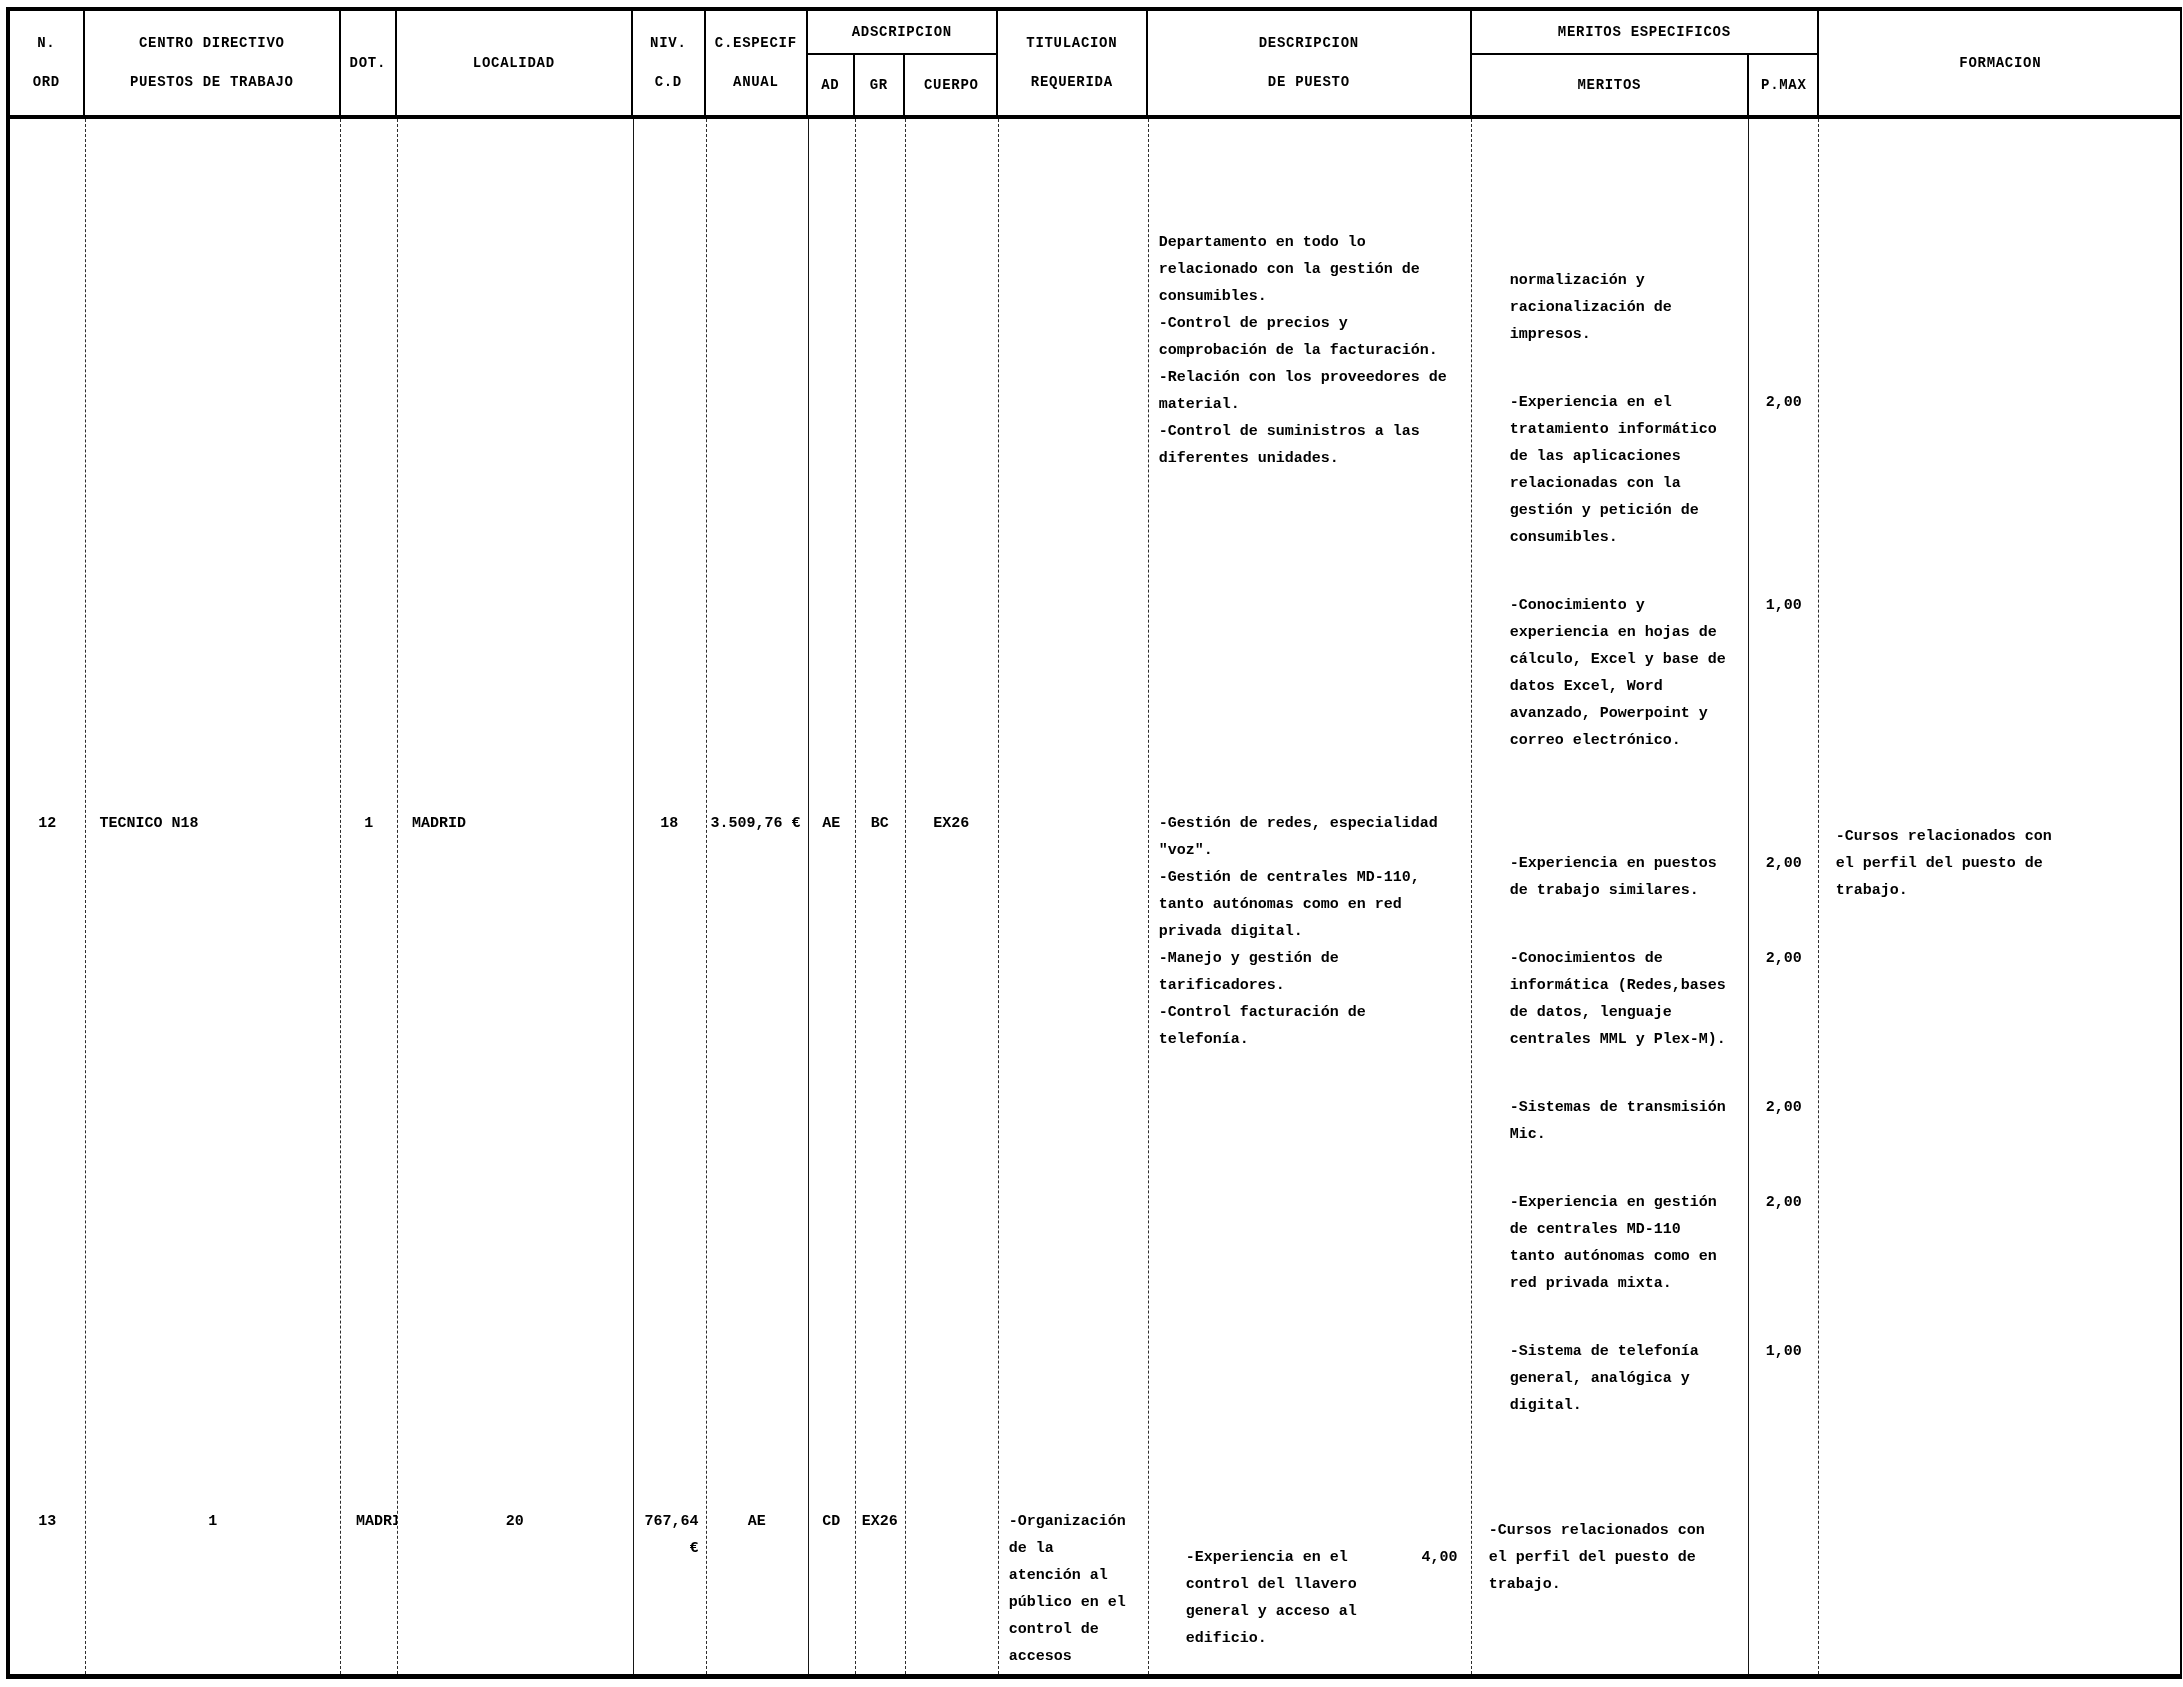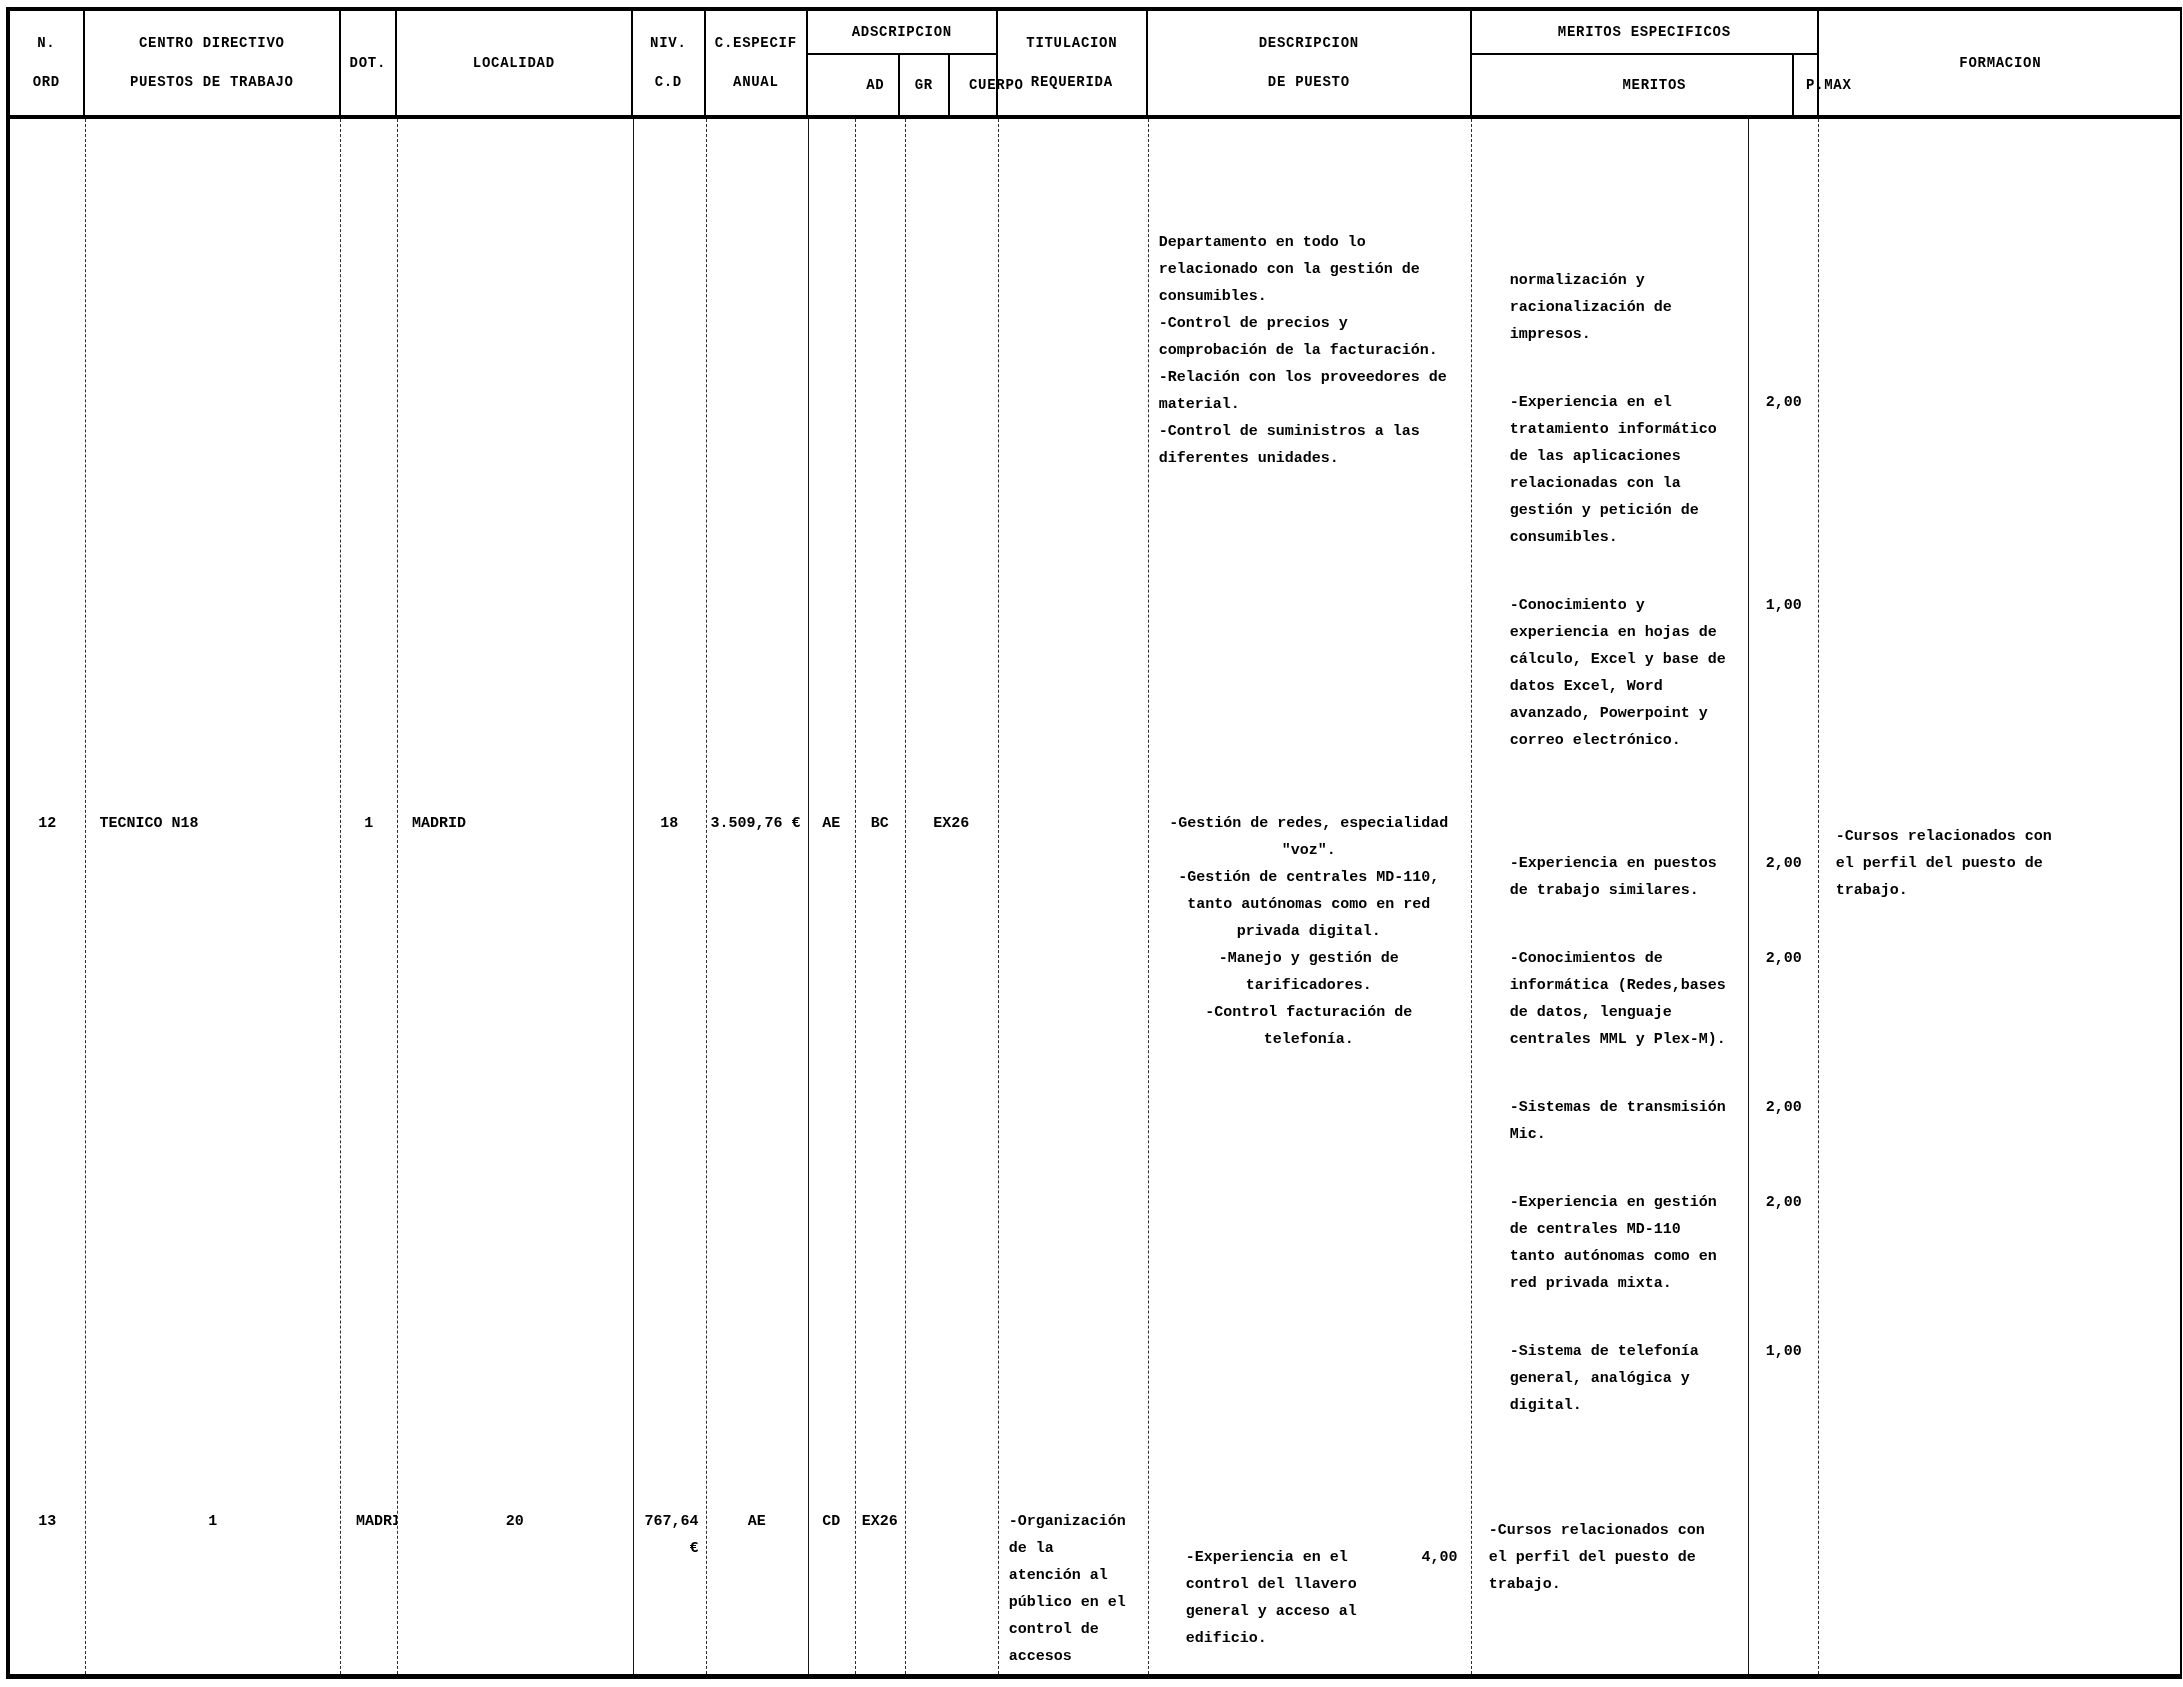--- a/index.html
+++ b/index.html
@@ -26,21 +26,21 @@
     border-right:2.9px solid #000;
     display:flex; align-items:center; justify-content:center;
     text-align:center; white-space:pre-line; line-height:39px;
   }
   .hcell:last-child { border-right:none; }
   .hgroup { border-right:2.9px solid #000; display:flex; flex-direction:column; }
   .hgroup-top {
     height:44px; border-bottom:2.9px solid #000;
     display:flex; align-items:center; justify-content:center;
   }
-  .hgroup-bottom { flex:1; display:grid;padding-left:45px; }
+  .hgroup-bottom { flex:1; display:grid; }
   .adscripcion-sub { grid-template-columns:47px 50px 93px; }
   .meritos-sub { grid-template-columns:277px 70px; }
   .hsub {
     border-right:2.9px solid #000;
     display:flex; align-items:center; justify-content:center; text-align:center;
   }
   .hsub:last-child { border-right:none; }
   
   .tbody { position:relative; background:#fff; }
   .vline {
@@ -64,21 +64,21 @@
   .c-desc   { padding-left:11px; padding-right:13px; }
   .c-form   { padding-left:17px; padding-right:7.3px; }
   .c-merits { padding-left:0; }
   .merit-item { display:flex; align-items:flex-start; margin-bottom:14px; }
   .merit-text { width:277px; padding-left:38px; padding-right:10px; white-space:pre-line; }
   .merit-pmax { width:70px; text-align:center; white-space:nowrap; }
   
   .row-cont .c-desc   { padding-top:110px; }
   .row-cont .c-merits { padding-top:121px; }
   .row-12 .scalar     { padding-top:55px; }
-  .row-12 .c-desc     { padding-top:55px;text-align:center; }
+  .row-12 .c-desc     { padding-top:55px; }
   .row-12 .c-merits   { padding-top:68px; }
   .row-12 .c-form     { padding-top:68px; }
   .row-13 .scalar     { padding-top:53px; }
   .row-13 .c-desc     { padding-top:53px; }
   .row-13 .c-merits   { padding-top:62px; }
   .row-13 .c-form     { padding-top:62px; }
 </style>
 </head>
 <body>
 

